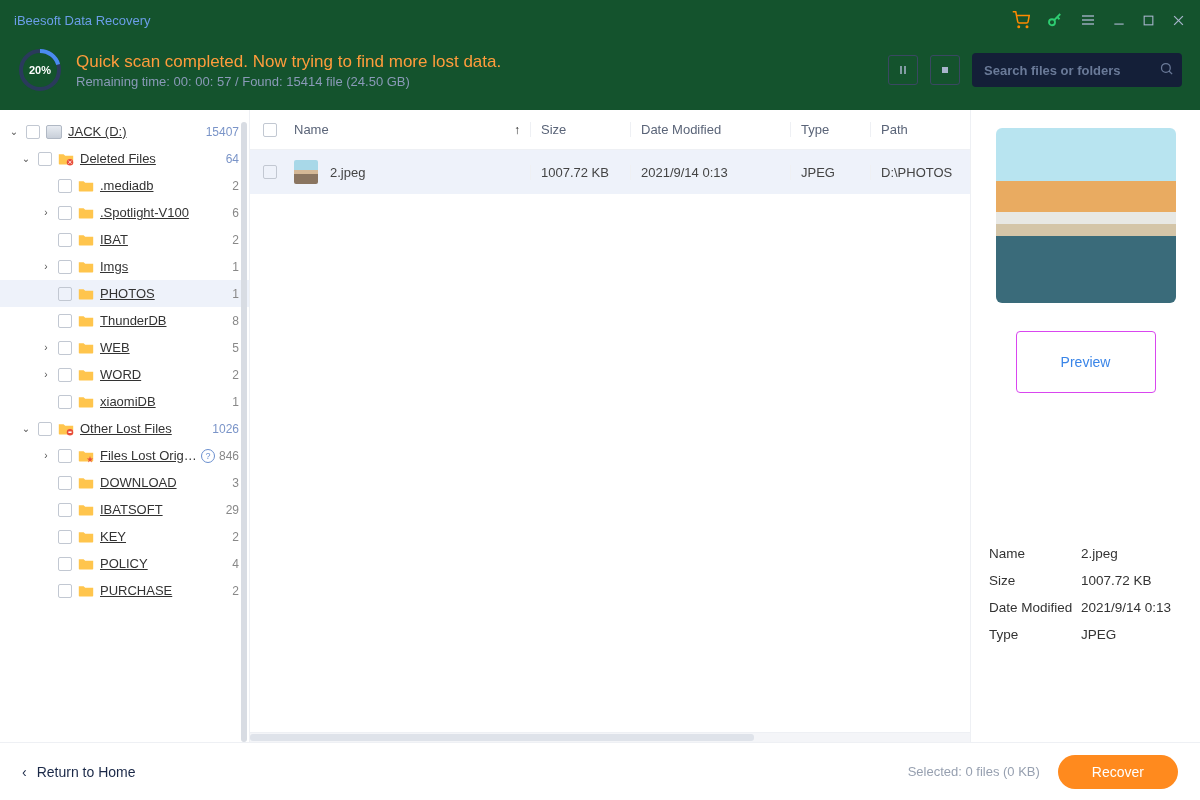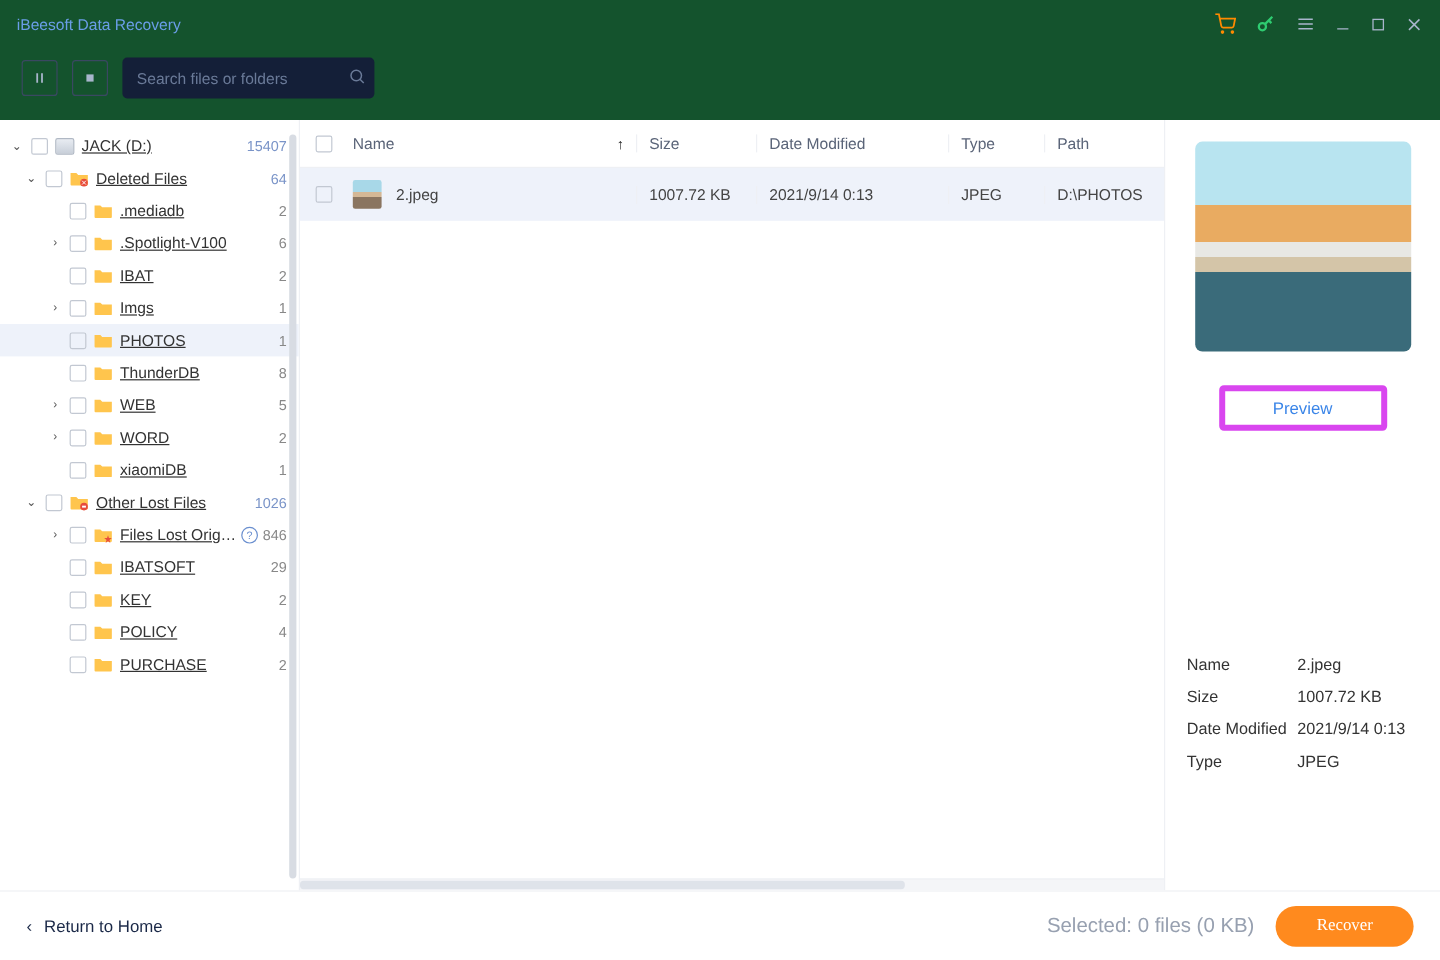--- a/index.html
+++ b/index.html
@@ -17,21 +17,21 @@
 .subheader { display: flex; align-items: center; justify-content: space-between; padding: 8px 18px 18px 18px; }
 .scan-info { display: flex; align-items: center; gap: 14px; }
 .progress-ring { width: 44px; height: 44px; border-radius: 50%; position: relative; display: flex; align-items: center; justify-content: center; }
 .progress-ring svg { position: absolute; top: 0; left: 0; }
 .progress-ring-text { font-size: 11px; color: #fff; font-weight: 600; z-index: 1; }
 .scan-text h2 { color: #ff9c3c; font-size: 17px; font-weight: 500; margin-bottom: 2px; }
 .scan-text p { color: #8a9ab8; font-size: 13px; }
 .header-actions { display: flex; gap: 12px; align-items: center; }
 .ctrl-btn { width: 30px; height: 30px; border: 1px solid #3a4862; background: transparent; color: #a8b5cc; display: flex; align-items: center; justify-content: center; cursor: pointer; border-radius: 3px; font-size: 11px; }
 .search-box { display: flex; align-items: center; background: #141f38; border-radius: 4px; padding: 0 12px; height: 34px; width: 210px; }
-.search-box input { background: transparent; border: none; outline: none; color: #a8b5cc; font-size: 13px; flex: 1; }
+.search-box input { background: transparent; border: none; outline: none; color: #a8b5cc; font-size: 13px; flex: 1; font-weight: bold; }
 .search-box input::placeholder { color: #6a7a98; }
 .search-icon { color: #6a7a98; font-size: 14px; }
 
 
 .main { flex: 1; display: flex; overflow: hidden; }
 
 
 .sidebar { width: 250px; border-right: 1px solid #eef0f4; overflow-y: auto; padding-top: 8px; position: relative; }
 .sidebar-scroll { position: absolute; right: 2px; top: 12px; width: 6px; height: 620px; background: #d8dce3; border-radius: 3px; }
 .tree-item { display: flex; align-items: center; padding: 6px 10px 6px 8px; font-size: 13px; color: #333; cursor: pointer; }
@@ -66,32 +66,32 @@
 .list-body { flex: 1; overflow: auto; }
 .list-row { display: flex; align-items: center; height: 44px; font-size: 13px; color: #444; }
 .list-row.selected { background: #eef2fa; }
 .thumb { width: 24px; height: 24px; margin-right: 12px; background: linear-gradient(to bottom, #a8d8e8 40%, #d4b896 40%, #d4b896 60%, #8a7560 60%); border-radius: 2px; flex-shrink: 0; }
 .hscroll { height: 10px; background: #f4f5f8; border-top: 1px solid #eef0f4; position: relative; }
 .hscroll-thumb { position: absolute; left: 0; top: 1px; width: 70%; height: 7px; background: #dfe3ea; border-radius: 3px; }
 
 
 .preview-panel { width: 230px; padding: 18px; border-left: 1px solid #eef0f4; display: flex; flex-direction: column; }
 .preview-img { width: 180px; height: 175px; border-radius: 6px; background: linear-gradient(to bottom, #b8e4f0 0%, #b8e4f0 30%, #e9ab61 30%, #e9ab61 48%, #e8e8e4 48%, #e8e8e4 55%, #d4c5a8 55%, #d4c5a8 62%, #3a6b7a 62%, #3a6b7a 100%); position: relative; overflow: hidden; margin: 0 auto; }
-.preview-btn { margin: 28px auto 0; width: 140px; padding: 6px 0; border: 5px solid #d946ef; color: #3a85e8; background: #fff; border-radius: 4px; font-size: 14px; cursor: pointer; }
+.preview-btn { margin: 28px auto 0; width: 140px; padding: 22px 0; border: 1px solid #d946ef; color: #3a85e8; background: #fff; border-radius: 4px; font-size: 14px; cursor: pointer; }
 .meta { margin-top: auto; margin-bottom: 70px; font-size: 13.5px; color: #333; }
 .meta-row { display: flex; margin-bottom: 12px; }
 .meta-label { width: 92px; color: #333; }
 .meta-val { color: #333; }
 
 
 .footer { height: 58px; border-top: 1px solid #eef0f4; display: flex; align-items: center; padding: 0 22px; }
 .return-link { display: flex; align-items: center; gap: 10px; color: #1a2847; font-size: 14px; cursor: pointer; }
 .footer-right { margin-left: auto; display: flex; align-items: center; gap: 18px; }
-.selected-text { color: #97a0b0; font-size: 17px; }
-.recover-btn { background: #ff8a1e; color: #fff; border: none; border-radius: 18px; padding: 9px 34px; font-size: 14px; cursor: pointer; font-family: Liberation Serif, serif; }
+.selected-text { color: #97a0b0; font-size: 13px; }
+.recover-btn { background: #ff8a1e; color: #fff; border: none; border-radius: 18px; padding: 9px 34px; font-size: 14px; cursor: pointer; }
 </style>
 </head>
 <body>
 
 <div class="header">
   <div class="titlebar">
     <span class="app-title">iBeesoft Data Recovery</span>
     <div class="title-icons">
       <span class="cart-icon">
         <svg width="18" height="18" viewBox="0 0 24 24" fill="none" stroke="currentColor" stroke-width="2">
@@ -125,20 +125,33 @@
       </span>
       <span>
         <svg width="15" height="15" viewBox="0 0 24 24" fill="none" stroke="currentColor" stroke-width="2">
             <line x1="5" y1="5" x2="19" y2="19"></line>
             <line x1="19" y1="5" x2="5" y2="19"></line>
           </svg>
       </span>
     </div>
   </div>
   <div class="subheader">
+    <div class="scan-info">
+      <div class="progress-ring">
+        <svg width="44" height="44">
+            <circle cx="22" cy="22" r="19" stroke="#2a3a5c" stroke-width="4" fill="none"></circle>
+            <circle cx="22" cy="22" r="19" stroke="#4a8cf0" stroke-width="4" fill="none" stroke-dasharray="120" stroke-dashoffset="96" transform="rotate(-90 22 22)"></circle>
+          </svg>
+        <span class="progress-ring-text">20%</span>
+      </div>
+      <div class="scan-text">
+        <h2>Quick scan completed. Now trying to find more lost data.</h2>
+        <p>Remaining time: 00: 00: 57 / Found: 15414 file (24.50 GB)</p>
+      </div>
+    </div>
     <div class="header-actions">
       <button class="ctrl-btn">
         <svg width="10" height="10" viewBox="0 0 10 10" fill="none" stroke="currentColor" stroke-width="1.5">
             <line x1="3" y1="1" x2="3" y2="9"></line>
             <line x1="7" y1="1" x2="7" y2="9"></line>
           </svg>
       </button>
       <button class="ctrl-btn">
         <svg width="10" height="10" viewBox="0 0 10 10" fill="currentColor">
             <rect x="2" y="2" width="6" height="6"></rect>
@@ -283,20 +296,29 @@
       <svg class="folder-icon" viewBox="0 0 20 16">
           <path class="f-yellow" d="M1 2h6l2 2h10v10a1 1 0 0 1-1 1H2a1 1 0 0 1-1-1V2z"></path>
           <polygon class="f-star" points="15,8 16,11 19,11 16.5,13 17.5,16 15,14 12.5,16 13.5,13 11,11 14,11"></polygon>
         </svg>
       <span class="tree-label">Files Lost Origin...</span>
       <span class="help-circle">?</span>
       <span class="tree-count dark">846</span>
     </div>
 
     <div id="items2-container">
+        <div class="tree-item indent-2">
+          <span class="caret"></span>
+          <span class="checkbox"></span>
+          <svg class="folder-icon" viewBox="0 0 20 16">
+            <path class="f-yellow" d="M1 2h6l2 2h10v10a1 1 0 0 1-1 1H2a1 1 0 0 1-1-1V2z"></path>
+          </svg>
+          <span class="tree-label">DOWNLOAD</span>
+          <span class="tree-count dark">3</span>
+        </div>
         <div class="tree-item indent-2">
           <span class="caret"></span>
           <span class="checkbox"></span>
           <svg class="folder-icon" viewBox="0 0 20 16">
             <path class="f-yellow" d="M1 2h6l2 2h10v10a1 1 0 0 1-1 1H2a1 1 0 0 1-1-1V2z"></path>
           </svg>
           <span class="tree-label">IBATSOFT</span>
           <span class="tree-count dark">29</span>
         </div>
         <div class="tree-item indent-2">

